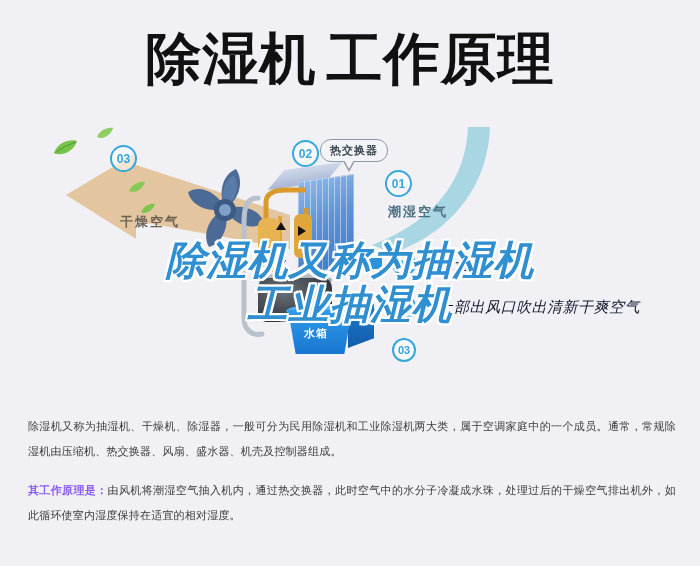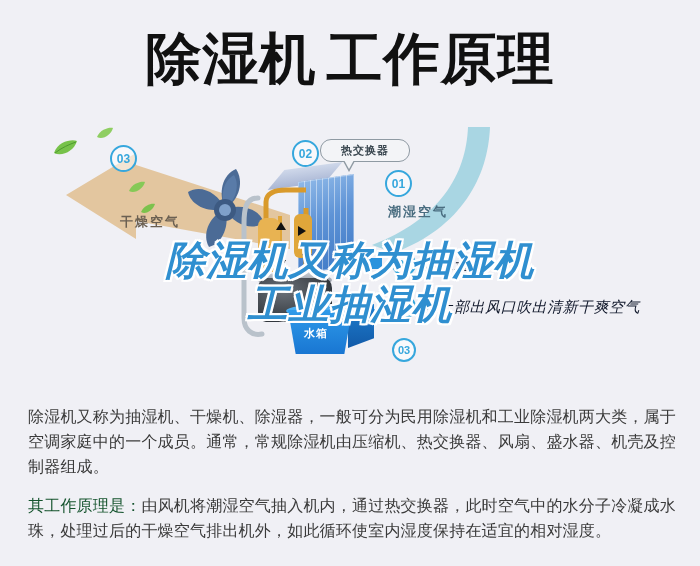--- a/index.html
+++ b/index.html
@@ -54,21 +54,21 @@
     display:flex;align-items:center;justify-content:center;
     background:rgba(255,255,255,.55);
   }
   .sn-03{left:110px;top:20px;}
   .sn-02{left:292px;top:15px;}
   .sn-01{left:385px;top:45px;}
 
   
   .callout{
     position:absolute;left:320px;top:14px;
-    padding:3px 20px;border:1.5px solid #8f9aa3;border-radius:11px;
+    padding:3px 9px;border:1.5px solid #8f9aa3;border-radius:11px;
     background:#f3f4f7;font-size:11px;color:#3a4750;letter-spacing:1px;
     font-weight:bold;
   }
   .callout:after{
     content:"";position:absolute;left:22px;bottom:-11px;
     width:0;height:0;border-left:6px solid transparent;
     border-right:6px solid transparent;border-top:11px solid #8f9aa3;
   }
   .callout:before{
     content:"";position:absolute;left:23.2px;bottom:-8px;z-index:2;
@@ -156,26 +156,26 @@
   .steprow .circ{
     flex:0 0 auto;width:20px;height:20px;border-radius:50%;
     border:2px solid #36a7dd;color:#36a7dd;font-size:11px;font-weight:bold;
     display:flex;align-items:center;justify-content:center;margin-right:7px;
     background:rgba(255,255,255,.6);
   }
   .steprow .txt{font-size:15px;color:#0f172a;letter-spacing:.5px;font-style:italic;}
 
   
   .body{
-    position:absolute;left:28px;top:404px;width:648px;
-    font-size:16px;line-height:25px;color:#3a3a3a;
+    position:absolute;left:28px;top:414px;width:648px;
+    font-size:11px;line-height:25px;color:#3a3a3a;
     letter-spacing:.2px;text-align:justify;
   }
   .body p{margin:0 0 14px 0;}
-  .body .lead{font-weight:normal;color:#14532d;}
+  .body .lead{font-weight:bold;color:#8b5cf6;}
 </style>
 </head>
 <body>
 
 <div class="page">
 
   <div class="title">
     <span class="t-a">除湿机</span><span class="t-b">工作原理</span>
   </div>
 

